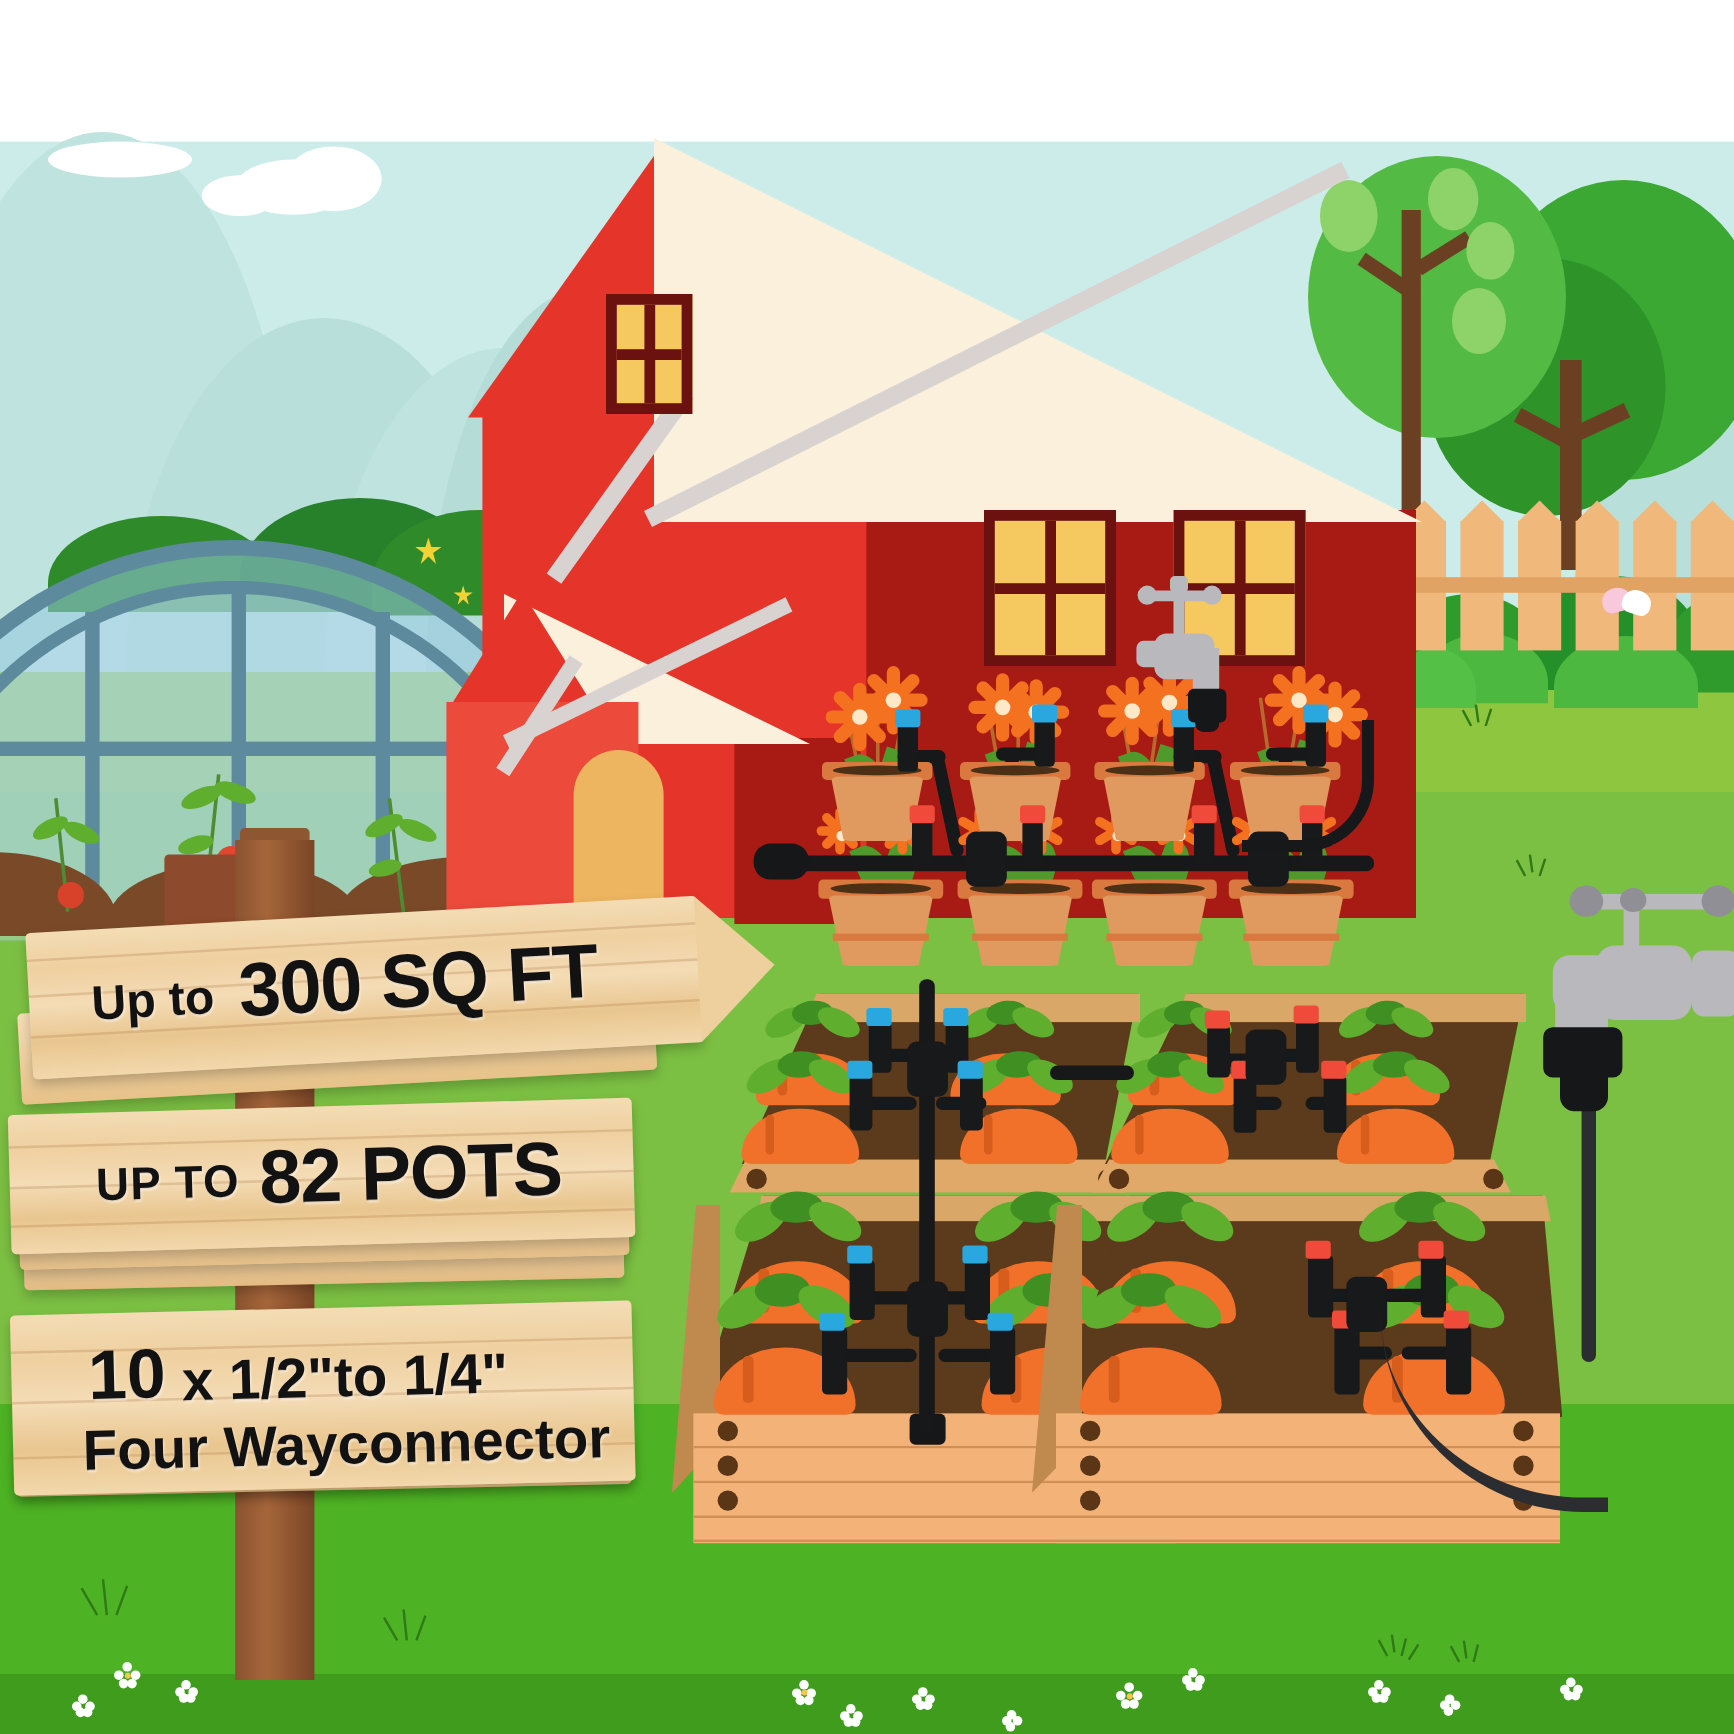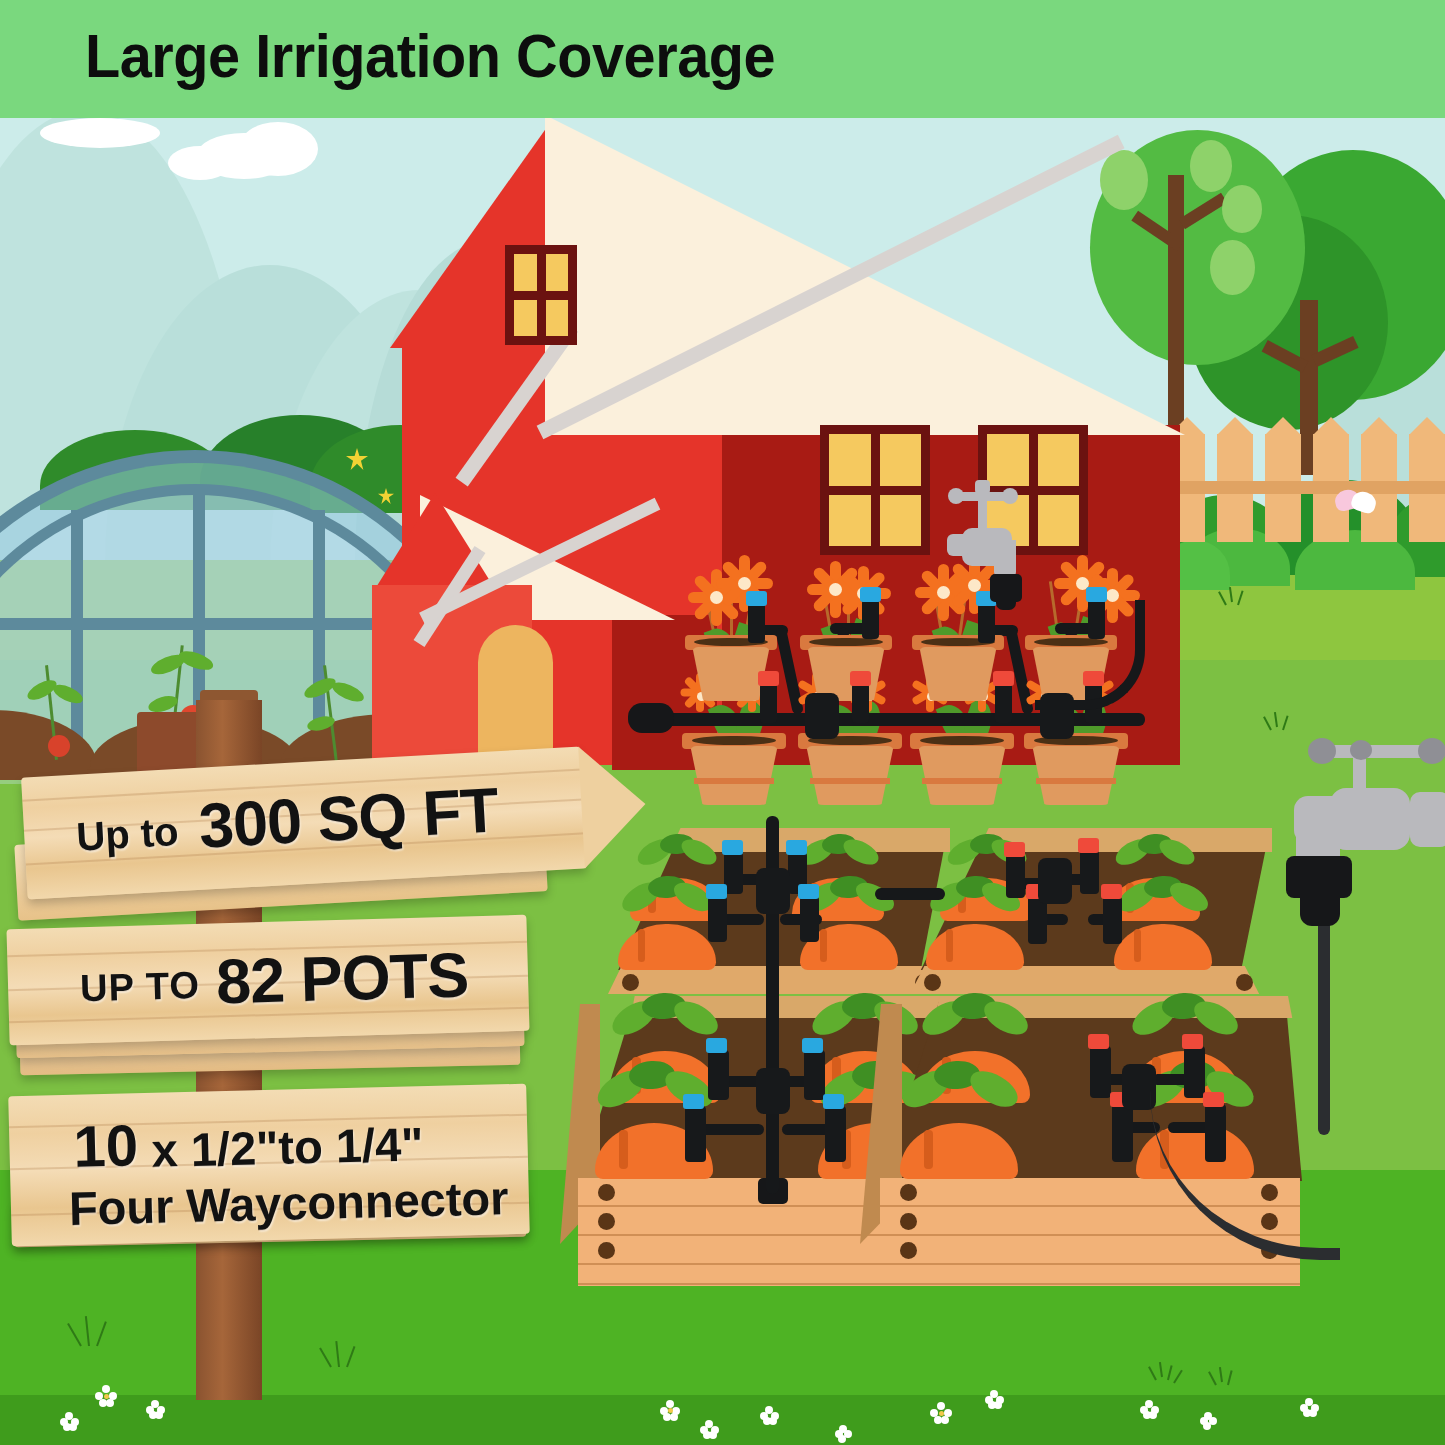--- a/index.html
+++ b/index.html
@@ -1100,17 +1100,14 @@
       <span class="grasstuft" style="left:8px;top:-4px;height:30px;transform:rotate(-6deg);"></span>
       <span class="grasstuft" style="left:16px;top:0;height:26px;transform:rotate(20deg);"></span>
     </div>
     <div style="position:absolute;left:330px;top:1345px;">
       <span class="grasstuft" style="left:0;top:0;height:22px;transform:rotate(-30deg);"></span>
       <span class="grasstuft" style="left:8px;top:-4px;height:26px;transform:rotate(-6deg);"></span>
       <span class="grasstuft" style="left:16px;top:0;height:22px;transform:rotate(20deg);"></span>
     </div>
   </div>
 
-  <div class="header-band">
-    <div class="header-title">Large Irrigation Coverage</div>
-  </div>
 
 </div>
 
 </body></html>

